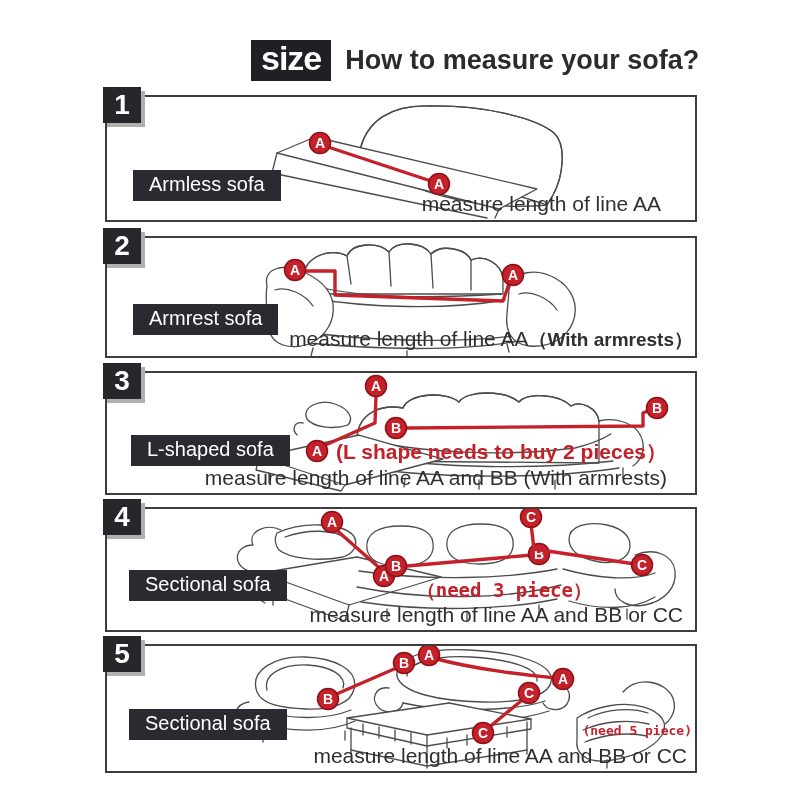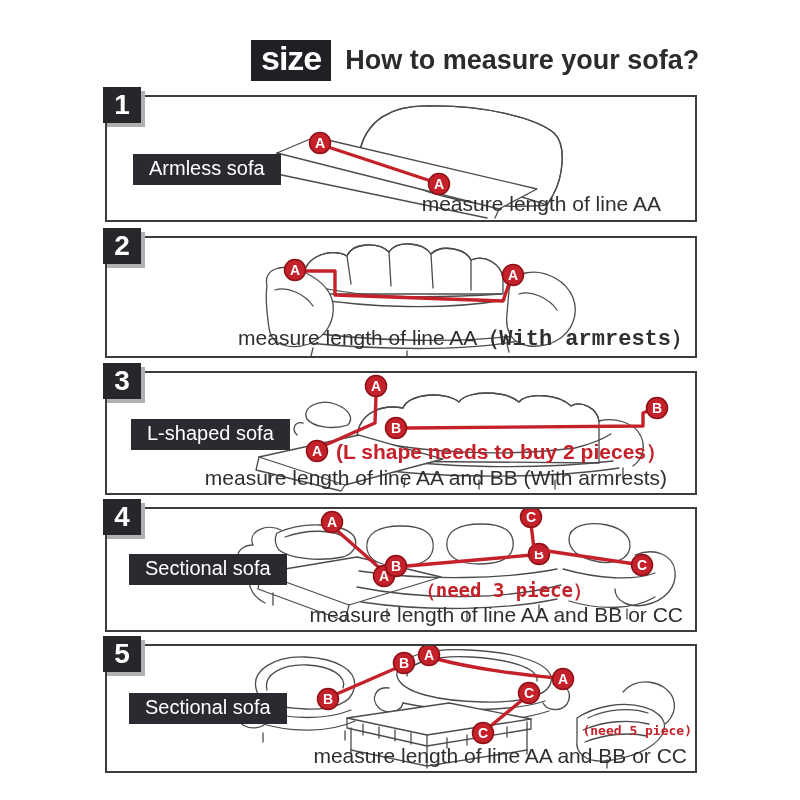--- a/index.html
+++ b/index.html
@@ -23,24 +23,24 @@
   .hdr-title{font-size:27px;font-weight:600;color:#2b2b2b;margin-left:14px;white-space:nowrap;}
   
   .panel{position:absolute;left:105px;width:592px;border:2px solid var(--border-color);box-sizing:border-box;background:#fff;}
   .badge{
     position:absolute;left:-4px;top:-10px;width:38px;height:36px;background:#26262b;color:#fff;
     display:flex;align-items:center;justify-content:center;font-size:28px;font-weight:700;
     box-shadow:4px 4px 0 #b0b0b0;z-index:3;
   }
   .lbl{
     position:absolute;background:var(--panel-dark);color:#fff;font-size:20px;
-    padding:3px 16px 5px 16px;white-space:nowrap;z-index:2;
+    padding:3px 16px 5px 16px;white-space:nowrap;z-index:2;margin-top:16px;
   }
   .cap{position:absolute;font-size:21px;color:var(--text-color);white-space:nowrap;z-index:2;}
-  .cap .mono{font-family:Liberation Mono, monospace;font-weight:700;font-size:22px;letter-spacing:0px;}
+  .cap .mono{font-family:Liberation Sans, sans-serif;font-weight:700;font-size:19px;letter-spacing:0px;}
   .note{position:absolute;color:var(--accent-red);font-weight:700;white-space:nowrap;z-index:2;}
   .note.sans{font-size:21px;}
   .note.mono{font-family:"DejaVu Sans Mono",monospace;font-size:19px;}
   .note.mono-sm{font-family:"DejaVu Sans Mono",monospace;font-size:13px;}
   
   svg.art{position:absolute;left:0;top:0;z-index:1;}
   .sofa path, .sofa line{fill:none;stroke:var(--line-art);stroke-width:1.3;stroke-linecap:round;stroke-linejoin:round;}
   .sofa path.fillw{fill:#fff;}
   .rline{fill:none;stroke:var(--accent-red);stroke-width:3.4;stroke-linecap:round;stroke-linejoin:round;}
   .marker circle{fill:var(--accent-red);stroke:#8e0f16;stroke-width:1.5;}
@@ -81,20 +81,21 @@
           <circle r="10.5"></circle>
             <text y="5">A</text>
         </g>
       </g>
     </svg>
     <div class="cap" style="right:34px;bottom:4px;">measure length of line AA</div>
   </div>
 
   <div class="panel" style="top:236px;height:122px;">
     <div class="badge">2</div>
+    <div class="lbl" style="left:26px;top:50px;">Armrest sofa</div>
     <svg class="art" width="588" height="118" viewBox="0 0 588 118">
       <g class="sofa">
         <path class="fillw" d="M196,40 C198,16 226,10 240,18 C246,4 272,4 282,14 C290,2 316,4 324,16 C334,6 358,10 364,22 C378,16 394,26 396,40 L396,56 L200,56 Z"></path>
         <path d="M196,40 C198,16 226,10 240,18 C246,4 272,4 282,14 C290,2 316,4 324,16 C334,6 358,10 364,22 C378,16 394,26 396,40"></path>
         <path d="M240,18 L244,46 M282,14 L284,48 M324,16 L326,50 M364,22 L364,52"></path>
         <path d="M200,46 C240,58 300,62 394,56"></path>
         <path d="M204,60 C260,70 340,72 398,62"></path>
         <path d="M184,92 C260,104 360,106 420,96"></path>
         <path d="M190,104 C270,112 360,114 416,102"></path>
         <path d="M206,110 l-2,8 M300,113 l0,5 M400,106 l2,8"></path>

